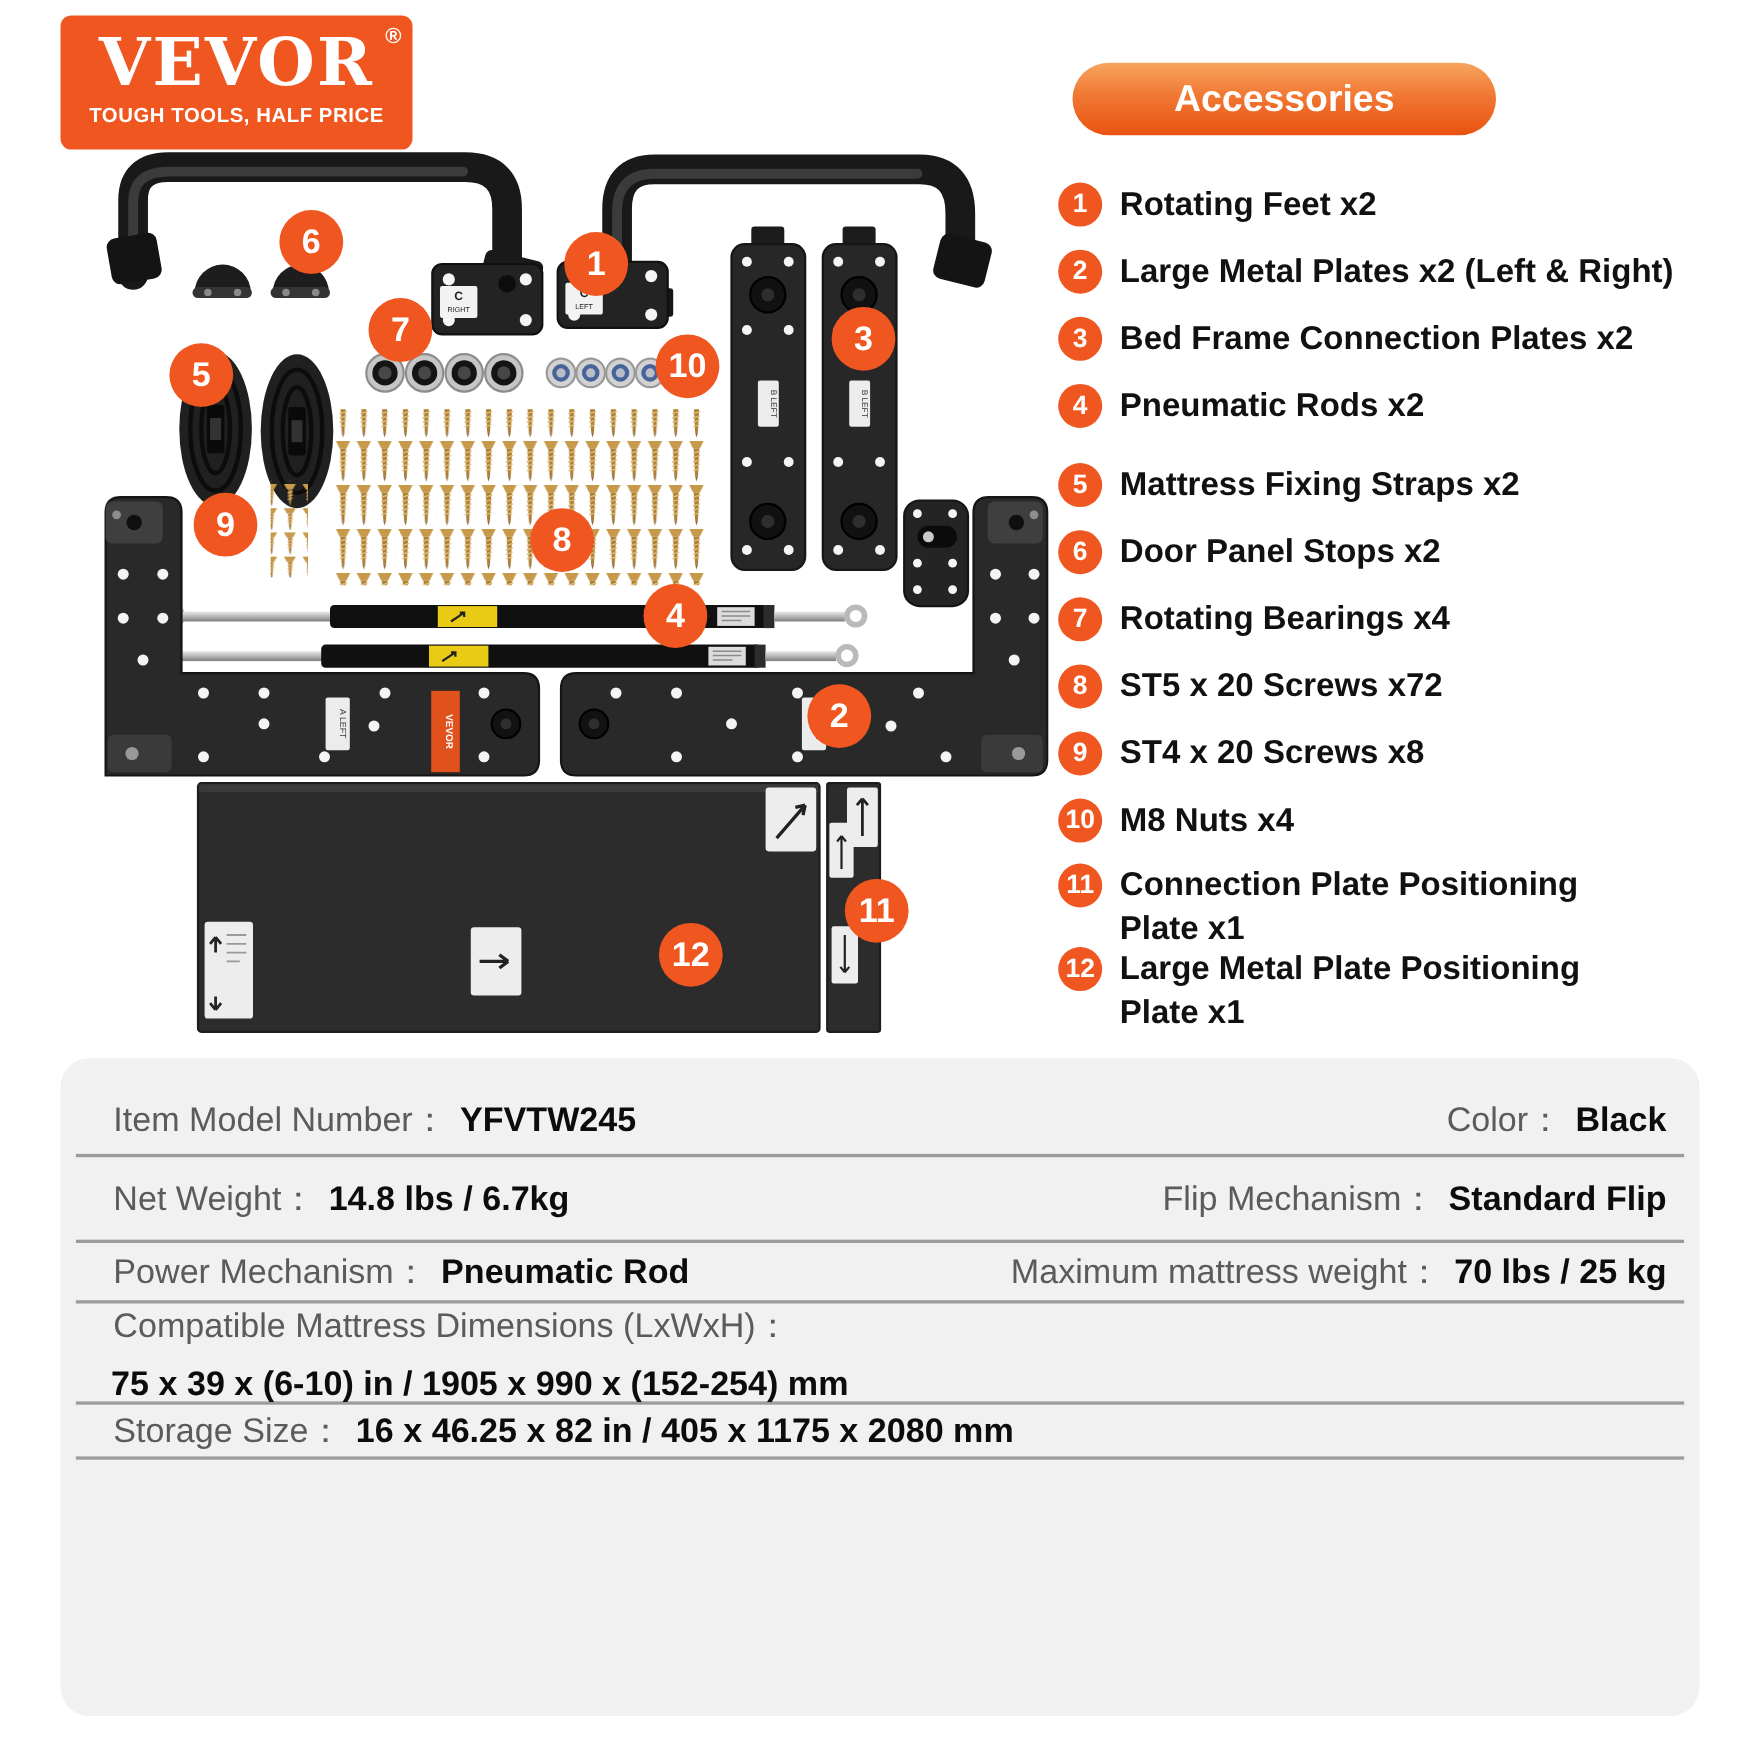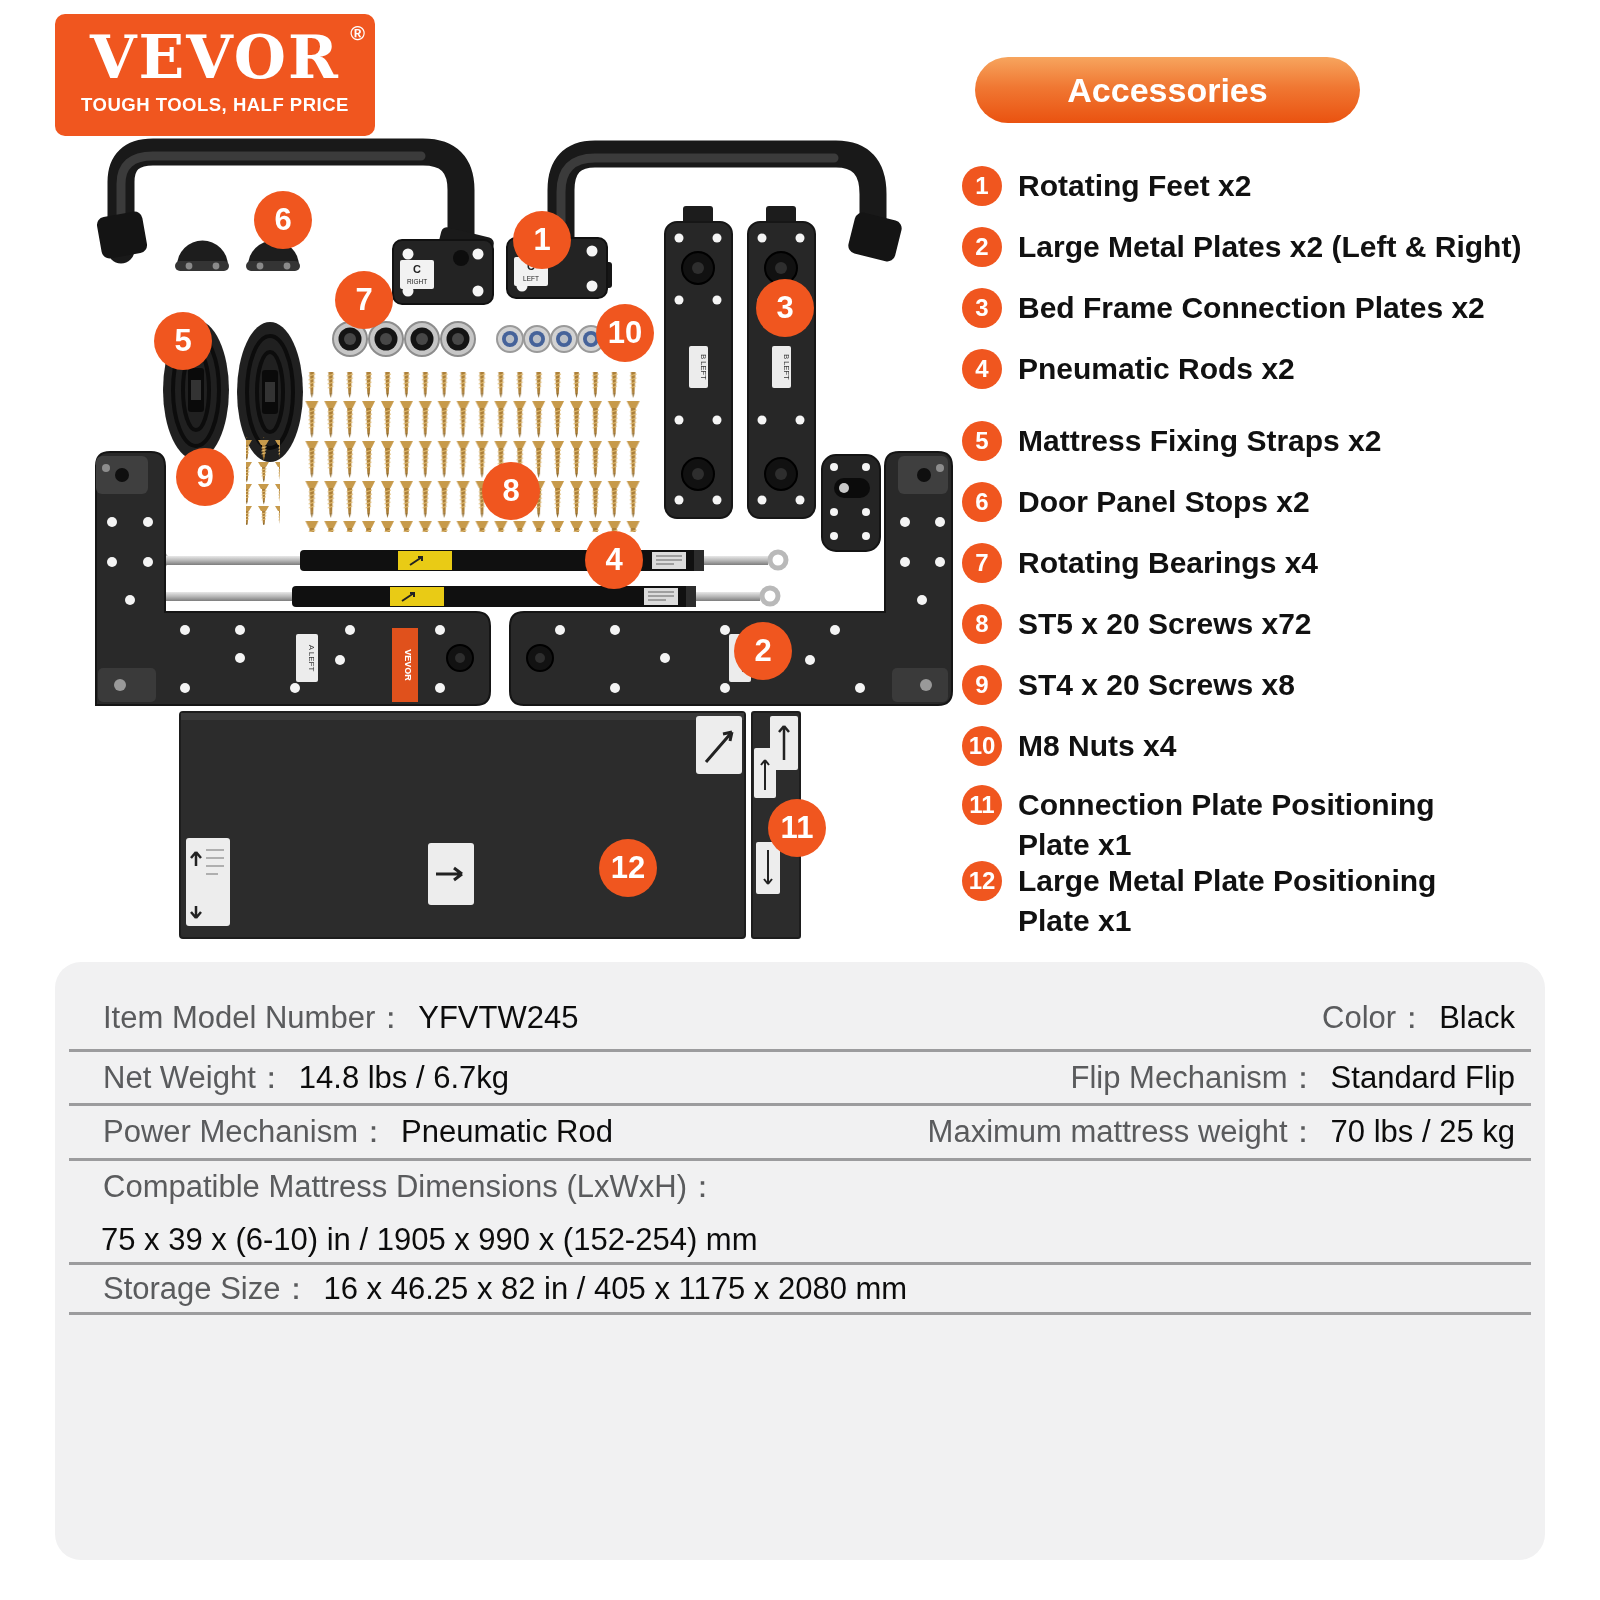--- a/index.html
+++ b/index.html
@@ -28,21 +28,21 @@
   .marker{position:absolute;width:58px;height:58px;border-radius:50%;background:#f0561f;color:#fff;
           font-size:31px;font-weight:bold;display:flex;align-items:center;justify-content:center;z-index:5;}
 
   
   .spec-card{position:absolute;left:55px;top:962px;width:1490px;height:598px;background:#f1f1f2;
              border-radius:26px;padding-top:24px;box-sizing:border-box;}
   .spec-row{margin:0 14px;padding:0 16px;border-bottom:3px solid #9c9c9e;box-sizing:border-box;
             display:flex;align-items:center;justify-content:space-between;font-size:31px;}
   .spec-row .cell{white-space:nowrap;}
   .lab{color:#5a5b5d;margin-left:18px;}
-  .val{color:#0c0c0c;font-weight:normal;margin-left:12px;text-align:right;}
+  .val{color:#0c0c0c;font-weight:bold;margin-left:12px;text-align:right;}
   .stacked{flex-direction:column;align-items:flex-start;justify-content:center;}
   .stacked .line{width:100%;}
   .stacked .val{margin-left:16px;}
 </style>
 </head>
 <body>
 
 <div class="logo">
   <div class="brand">VEVOR</div>
   <div class="reg">®</div>
@@ -399,28 +399,28 @@
     <div class="acc-num">12</div>
     <div class="acc-label">Large Metal Plate Positioning
 Plate x1</div>
   </div>
 
 <div class="spec-card">
   <div class="spec-row" style="height:66px;">
     <div class="cell"><span class="lab">Item Model Number：</span><span class="val">YFVTW245</span></div>
     <div class="cell"><span class="lab">Color：</span><span class="val">Black</span></div>
   </div>
-  <div class="spec-row" style="height:54px;gap:17px;">
+  <div class="spec-row" style="height:78px;gap:17px;">
     <div class="cell"><span class="lab">Net Weight：</span><span class="val">14.8 lbs / 6.7kg</span></div>
     <div class="cell"><span class="lab">Flip Mechanism：</span><span class="val">Standard Flip</span></div>
   </div>
   <div class="spec-row" style="height:55px;">
     <div class="cell"><span class="lab">Power Mechanism：</span><span class="val">Pneumatic Rod</span></div>
     <div class="cell"><span class="lab">Maximum mattress weight：</span><span class="val">70 lbs / 25 kg</span></div>
   </div>
-  <div class="spec-row stacked" style="height:104px;">
+  <div class="spec-row stacked" style="height:92px;">
     <div class="line"><span class="lab">Compatible Mattress Dimensions (LxWxH)：</span></div>
     <div class="line" style="margin-top:14px;"><span class="val">75 x 39 x (6-10) in / 1905 x 990 x (152-254) mm</span></div>
   </div>
   <div class="spec-row" style="height:50px;justify-content:flex-start;">
     <div class="cell"><span class="lab">Storage Size：</span><span class="val">16 x 46.25 x 82 in / 405 x 1175 x 2080 mm</span></div>
   </div>
 </div>
 
 </body></html>

